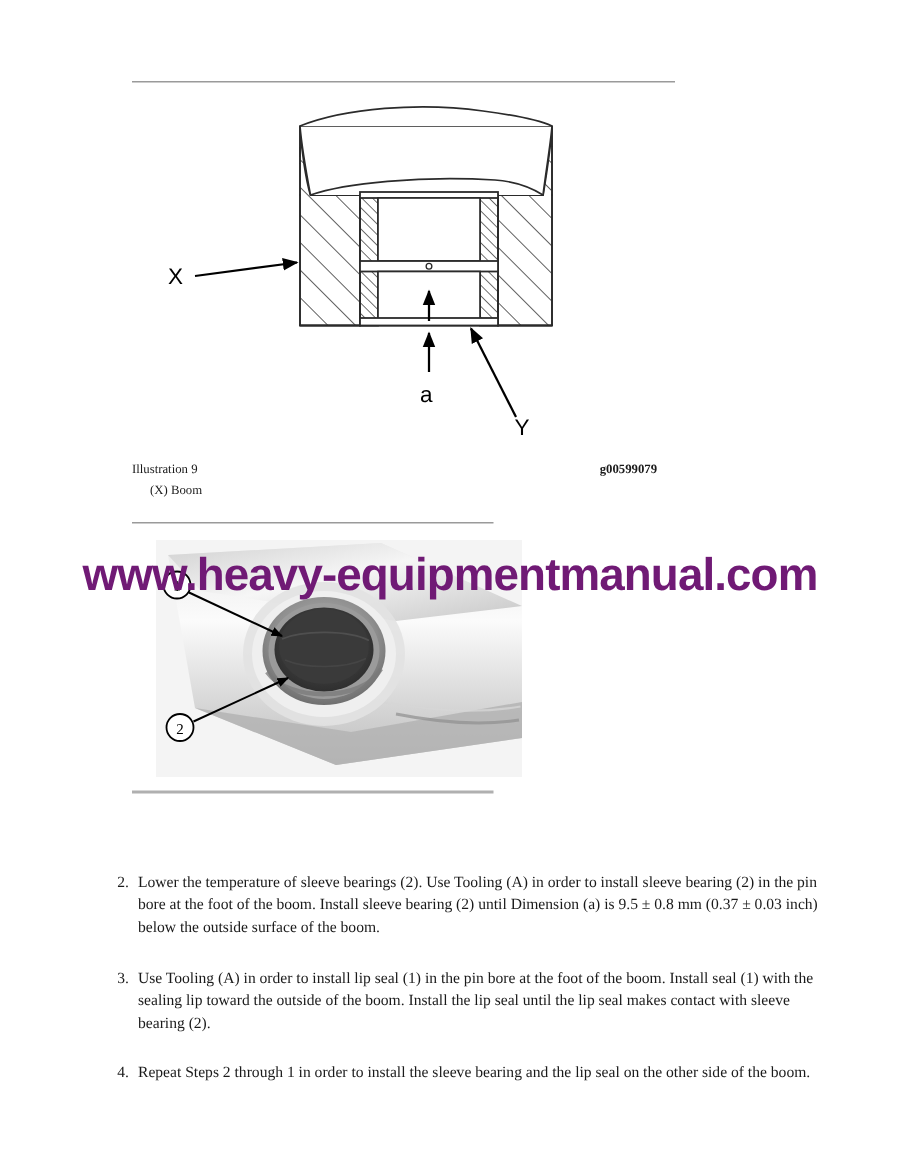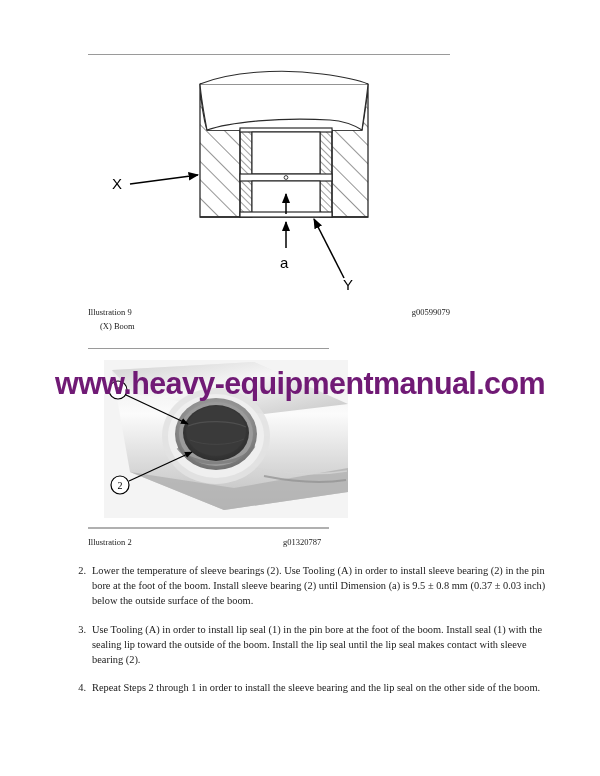--- a/index.html
+++ b/index.html
@@ -53,22 +53,23 @@
     color: #1a1a1a;
   }
   .cap1 { left: 88px; top: 306px; width: 362px; }
   .cap-row {
     position: relative;
     display: block;
     white-space: nowrap;
   }
   .cap-id {
     position: absolute;
-    right: 0;
+    right: 12px;
     top: 0;
+    font-weight: bold;
   }
   .cap-sub { display: block; padding-left: 12px; }
 
   .cap2 { left: 88px; top: 536px; width: 362px; }
   .cap2 .cap-id-2 {
     position: absolute;
     left: 195px;
     top: 0;
   }
 
@@ -115,21 +116,21 @@
     margin-bottom: 13px;
     text-align: left;
   }
   .step-num {
     position: absolute;
     left: 0;
     top: 0;
     width: 16px;
     text-align: right;
   }
-  .step-text { display: block; }
+  .step-text { display: block; margin-top: 18px; }
 </style>
 </head>
 <body>
 
 <div class="page">
 
   <div class="rule rule-top"></div>
 
   <div class="fig1">
     <svg viewBox="0 0 400 230" xmlns="http://www.w3.org/2000/svg">
@@ -257,26 +258,20 @@
       <circle cx="16" cy="125" r="9" fill="#ffffff" stroke="#000" stroke-width="1.2"></circle>
       <text x="16" y="129" text-anchor="middle" font-family="Liberation Serif, serif" font-size="10" fill="#000">2</text>
       <line x1="25" y1="121" x2="88" y2="92" stroke="#000" stroke-width="1.3" marker-end="url(#photoArrow)"></line>
     </svg>
   </div>
 
   <div class="watermark">www.heavy-equipmentmanual.com</div>
 
   <div class="rule shaded rule-photo-bot"></div>
 
-  <div class="caption-block cap2">
-    <span class="cap-row">
-      <span>Illustration 2</span>
-      <span class="cap-id-2">g01320787</span>
-    </span>
-  </div>
 
   <div class="steps">
     <div class="step">
       <span class="step-num">2.</span>
       <span class="step-text">Lower the temperature of sleeve bearings (2). Use Tooling (A) in order to install sleeve bearing (2) in the pin bore at the foot of the boom. Install sleeve bearing (2) until Dimension (a) is 9.5 ± 0.8 mm (0.37 ± 0.03 inch) below the outside surface of the boom.</span>
     </div>
     <div class="step">
       <span class="step-num">3.</span>
       <span class="step-text">Use Tooling (A) in order to install lip seal (1) in the pin bore at the foot of the boom. Install seal (1) with the sealing lip toward the outside of the boom. Install the lip seal until the lip seal makes contact with sleeve bearing (2).</span>
     </div>

